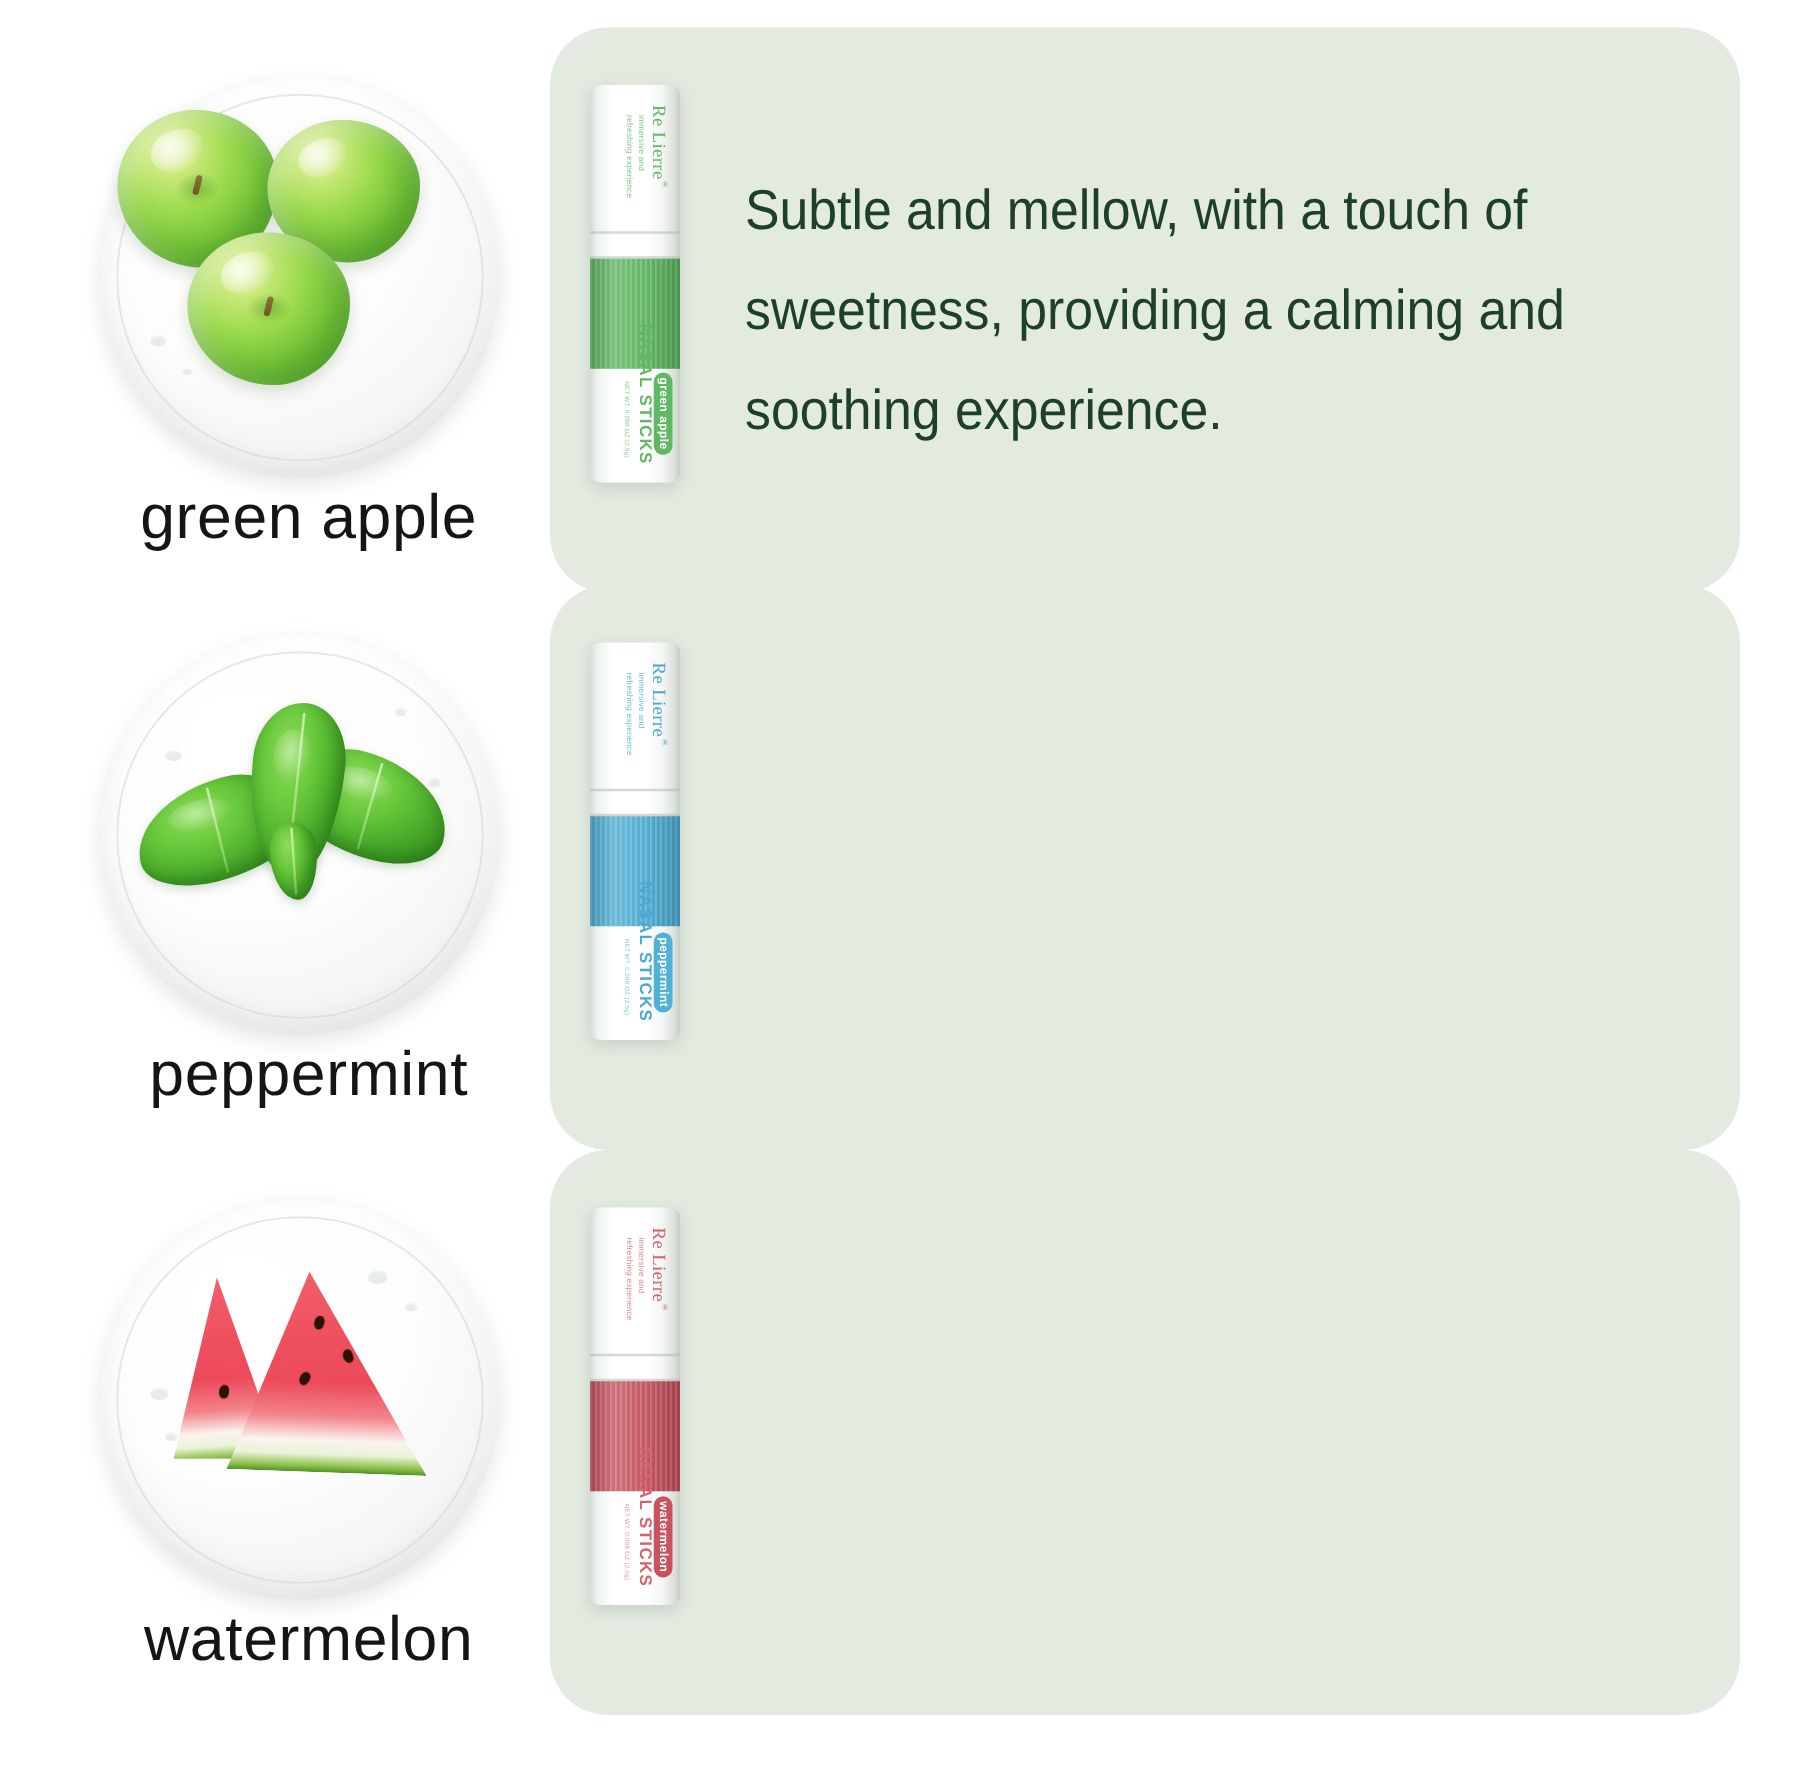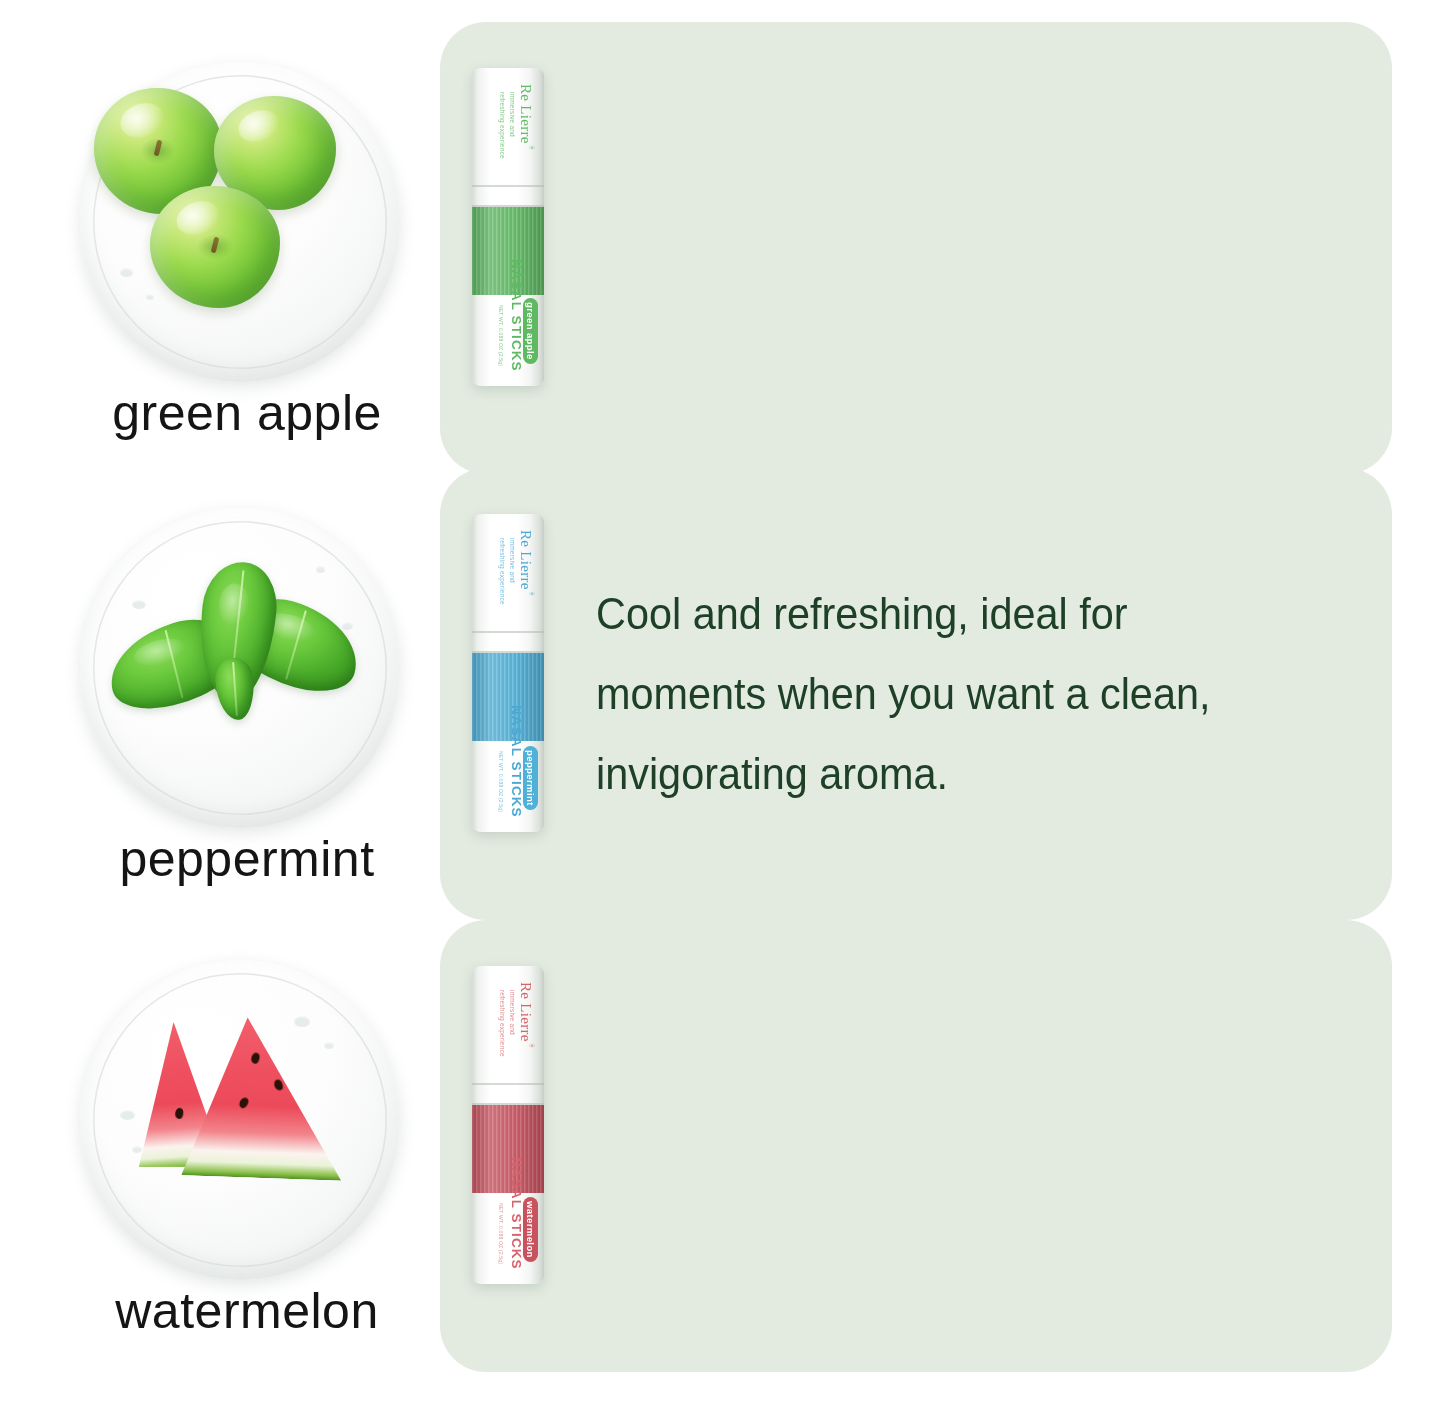--- a/index.html
+++ b/index.html
@@ -367,20 +367,23 @@
           <span class="cap-seam" style="top:137px;"></span>
           <span class="band" style="top:139px; height:88px; background-color:#5fb963;"></span>
         </div>
         <span class="brand" style="color:#63b968;"><span>Re Lierre</span><sup>®</sup></span>
         <span class="tagline" style="color:#7fc884;">immersive and
 refreshing experience</span>
         <span class="nasal-sticks" style="color:#5fb963;">NASAL STICKS</span>
         <span class="netwt" style="color:#8bc98f;">NET WT. 0.088 OZ (2.5g)</span>
         <span class="flavor-badge" style="background-color:#5fb963;">green apple</span>
       </div>
+      <div class="desc">
+          <span class="desc-inner">Subtle and mellow, with a touch of sweetness, providing a calming and soothing experience.</span>
+        </div>
     </div>
   </div>
 
   <div class="row row-1">
 
     <div class="fruit-col">
       <div class="plate-wrap">
         <div class="plate">
           <span class="droplet" style="left:52px; top:92px; width:14px; height:9px;"></span>
           <span class="droplet" style="left:236px; top:58px; width:9px; height:7px;"></span>
@@ -416,23 +419,20 @@
           <span class="cap-seam" style="top:137px;"></span>
           <span class="band" style="top:139px; height:88px; background-color:#4fb0d8;"></span>
         </div>
         <span class="brand" style="color:#4aa8d2;"><span>Re Lierre</span><sup>®</sup></span>
         <span class="tagline" style="color:#74bedd;">immersive and
 refreshing experience</span>
         <span class="nasal-sticks" style="color:#4aa8d2;">NASAL STICKS</span>
         <span class="netwt" style="color:#82c4de;">NET WT. 0.088 OZ (2.5g)</span>
         <span class="flavor-badge" style="background-color:#4fb0d8;">peppermint</span>
       </div>
-      <div class="desc">
-          <span class="desc-inner">Cool and refreshing, ideal for moments when you want a clean, invigorating aroma.</span>
-        </div>
     </div>
   </div>
 
   <div class="row row-2">
 
     <div class="fruit-col">
       <div class="plate-wrap">
         <div class="plate">
           <span class="droplet" style="left:40px; top:150px; width:15px; height:10px;"></span>
           <span class="droplet" style="left:52px; top:186px; width:10px; height:7px;"></span>

